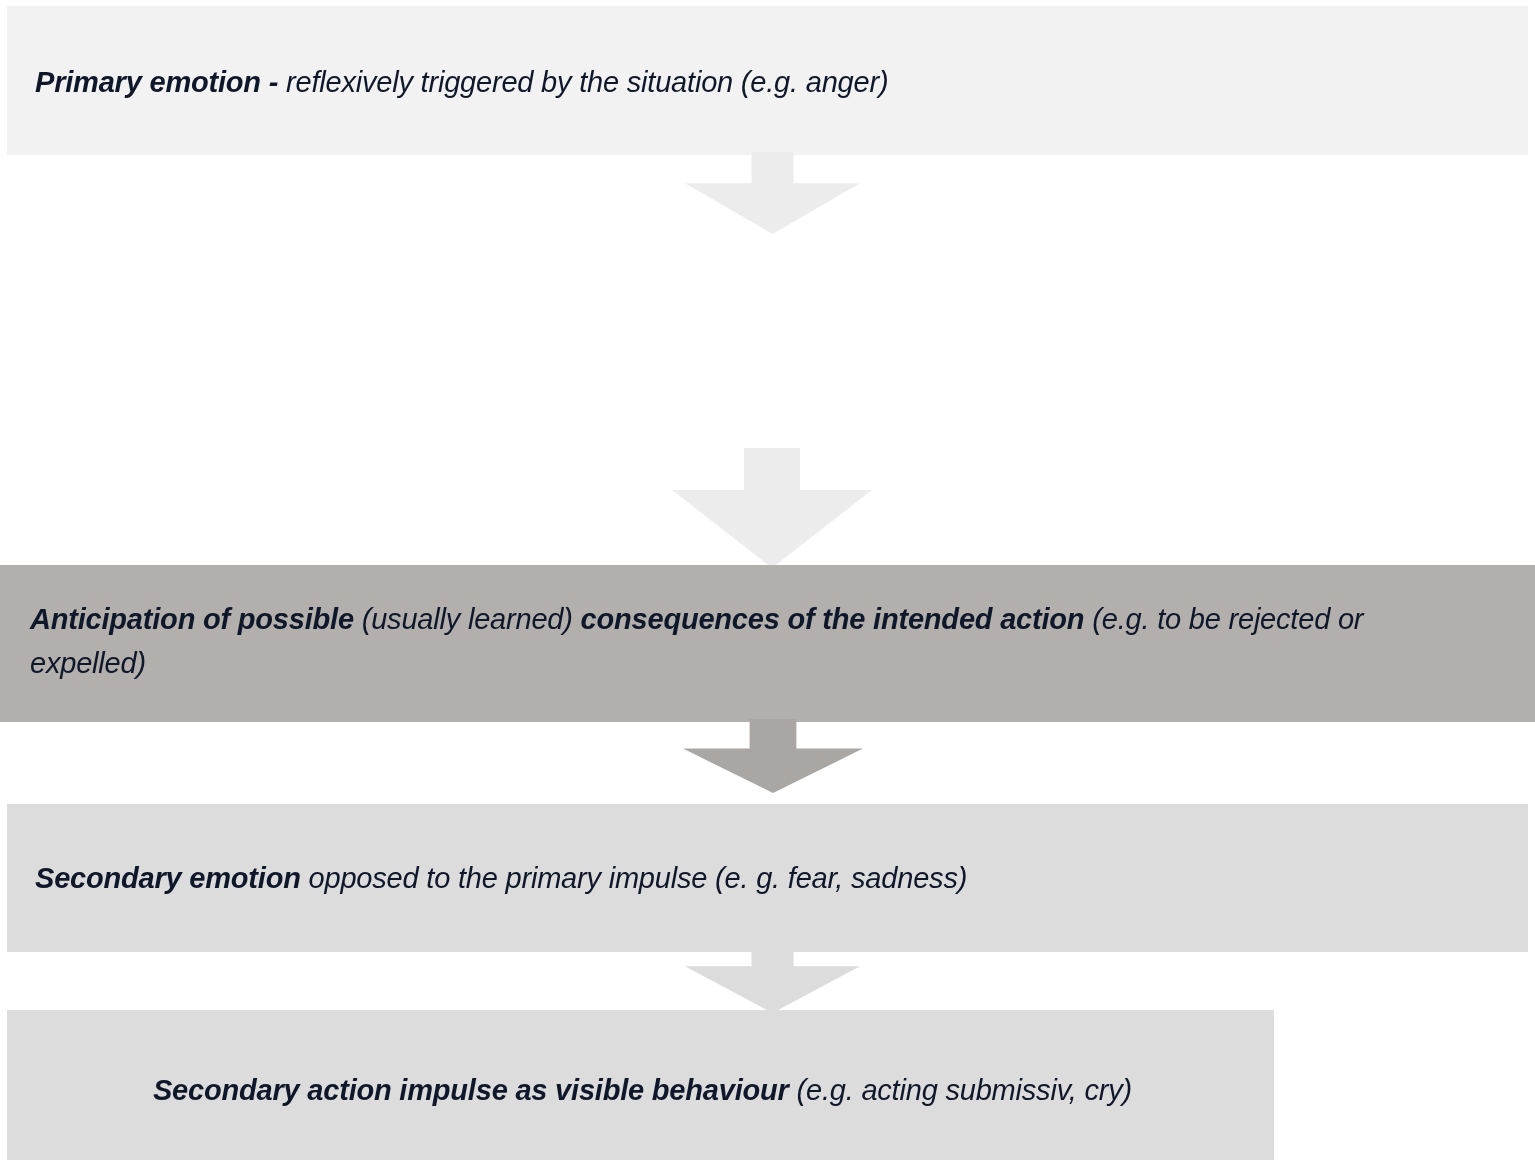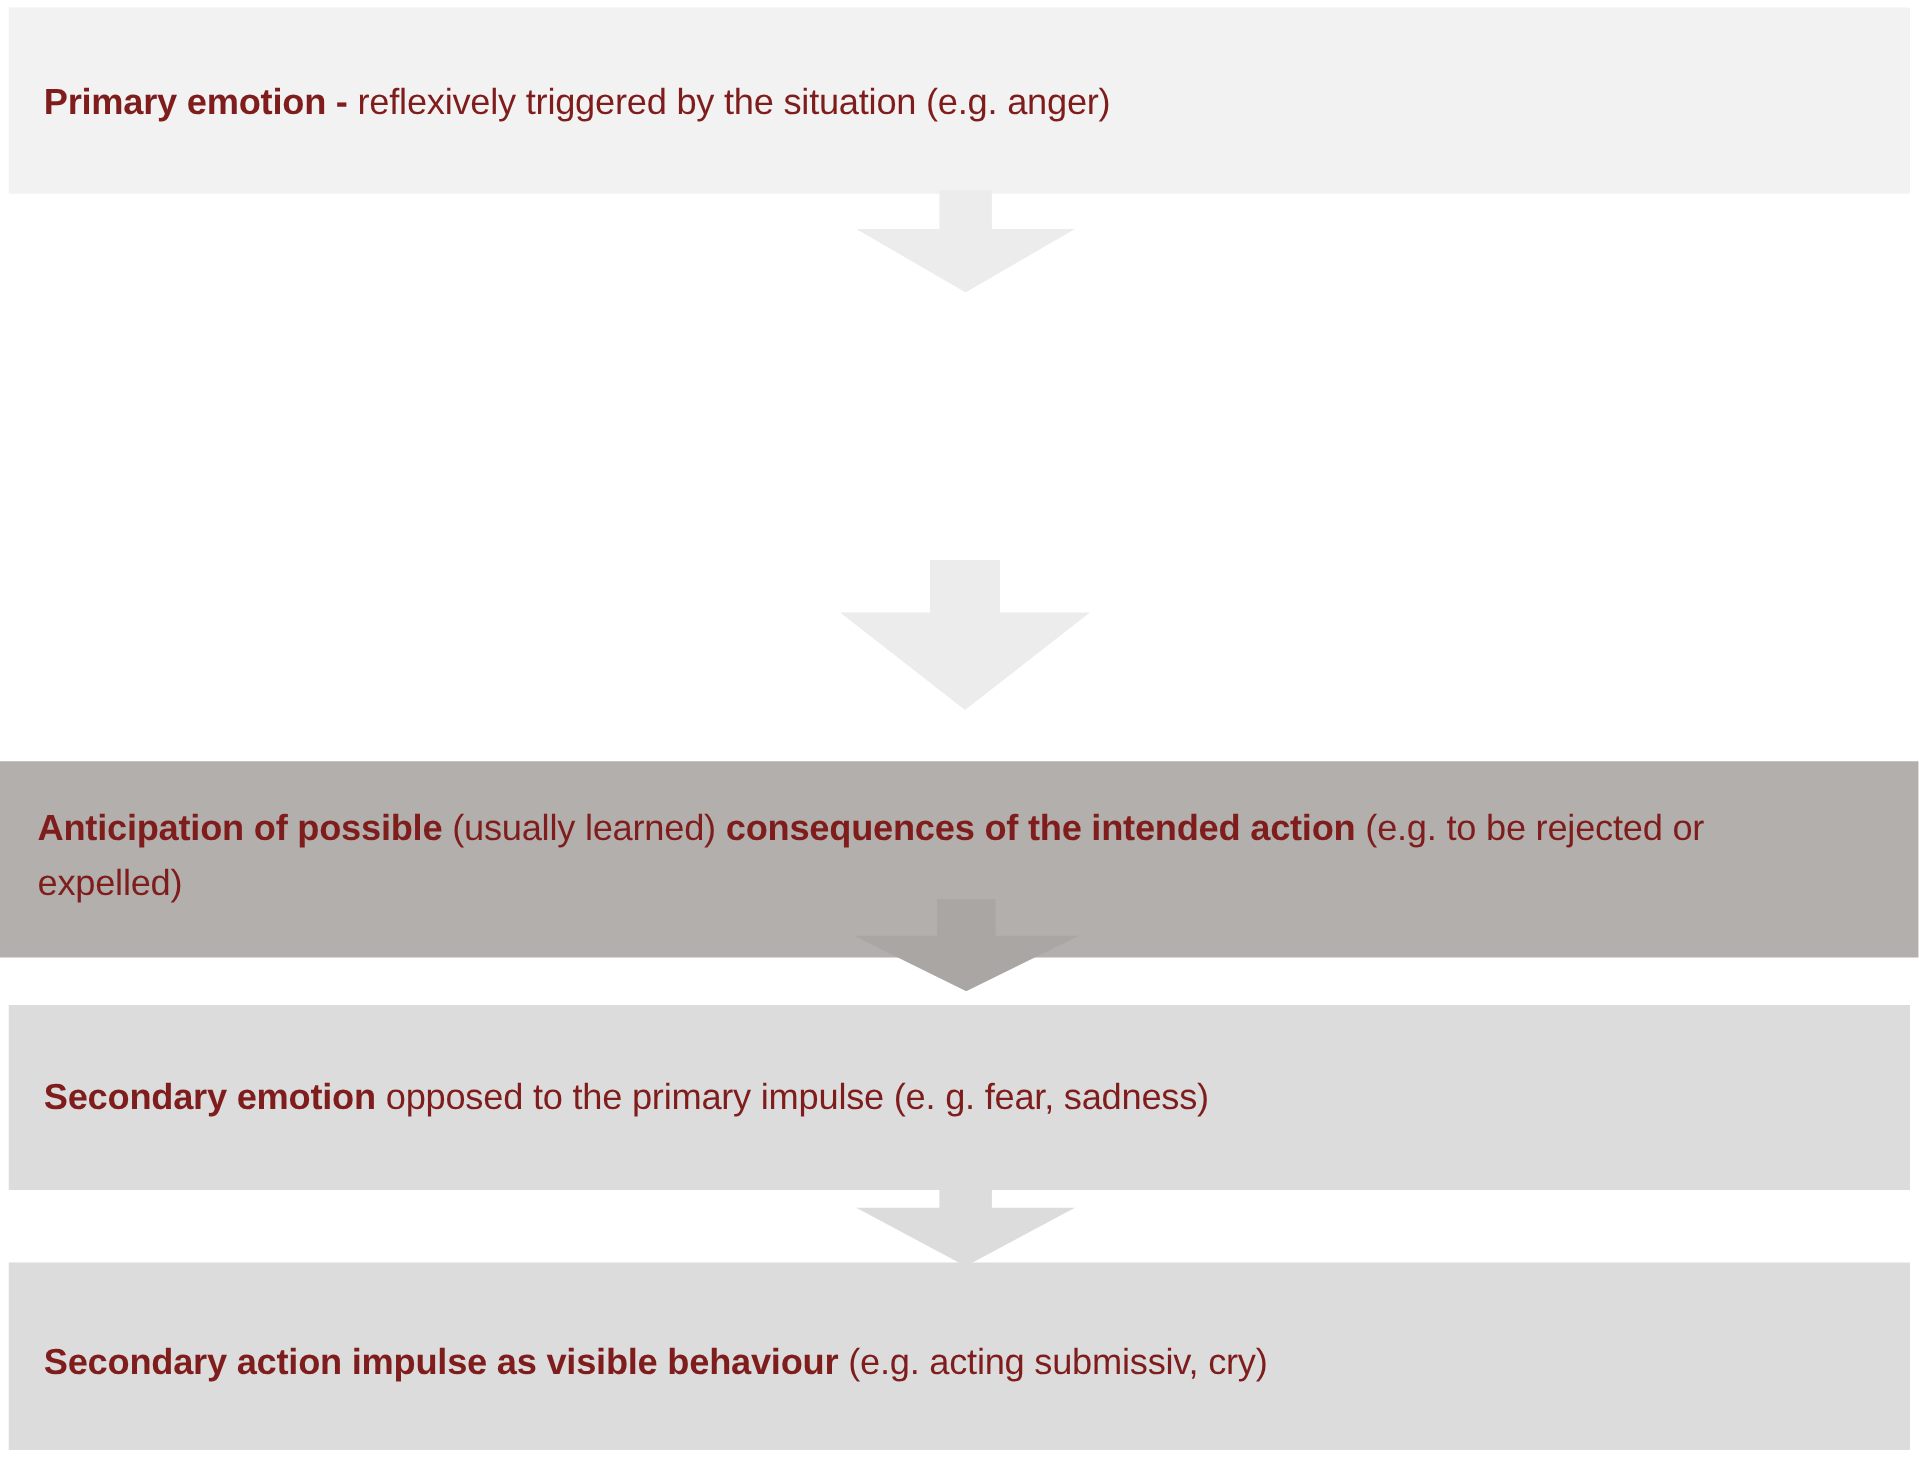--- a/index.html
+++ b/index.html
@@ -20,33 +20,34 @@
   .box {
     position: absolute;
     box-sizing: border-box;
   }
   .box-text {
     position: absolute;
     left: 28px;
     right: 24px;
     font-size: 29px;
     line-height: 44px;
-    color: #7f1d1d;
+    color: #0f172a;
     letter-spacing: -0.2px;
     white-space: normal;
+    font-style: italic;
   }
   .box-text b {
     font-weight: bold;
   }
   
   #box-1 { left: 7px;  top: 6px;    width: 1521px; height: 149px; background: #f2f2f2; }
   #box-2 { left: 7px;  top: 232px;  width: 1521px; height: 220px; background: #f2f2f2; }
-  #box-3 { left: 0px;  top: 565px;  width: 1535px; height: 157px; background: #b2afac; margin-top: 44px; }
+  #box-3 { left: 0px;  top: 565px;  width: 1535px; height: 157px; background: #b2afac; }
   #box-4 { left: 7px;  top: 790px;  width: 1521px; height: 148px; background: #dcdcdc; margin-top: 14px; }
-  #box-5 { left: 7px;  top: 1010px; width: 1521px; height: 150px; background: #dcdcdc; }
+  #box-5 { left: 7px;  top: 1010px; width: 1267px; height: 150px; background: #dcdcdc; text-align: center; }
 
   #box-1 .box-text { top: 54px; }
   #box-2 .box-text { top: 97px; }
   #box-3 .box-text { top: 32px; left: 30px; right: 90px; }
   #box-4 .box-text { top: 52px; }
   #box-5 .box-text { top: 58px; }
 
   
   .arrow {
     position: absolute;

